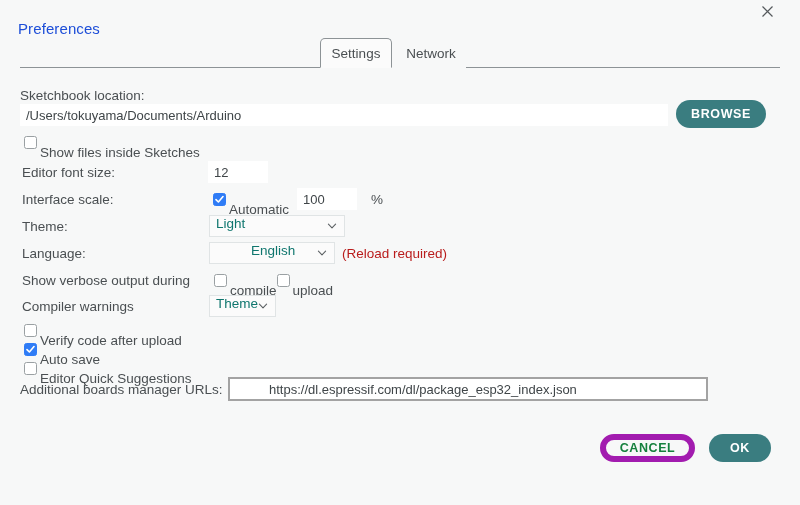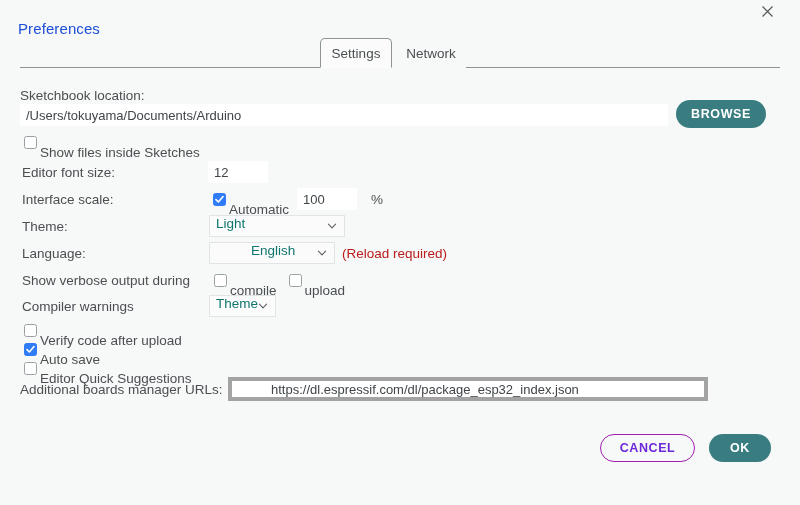--- a/index.html
+++ b/index.html
@@ -122,21 +122,21 @@
     border: 1px solid #e2e6e7;
     font-family: "Liberation Sans", sans-serif;
     font-size: 13px;
     color: #3f4548;
     padding: 0 5px;
     height: 22px;
     line-height: 20px;
     outline: none;
   }
   .txt.plain { border: 1px solid transparent; }
-  .txt.tealborder { border: 4px solid #a3a3a3; padding-left: 39px; }
+  .txt.tealborder { border: 2px solid #a3a3a3; padding-left: 39px; }
 
   
   .sel {
     box-sizing: border-box;
     background: #fbfbfb;
     border: 1px solid #e0e4e5;
     height: 22px;
     display: flex;
     padding: 0 6px;
     font-size: 13.5px;
@@ -197,22 +197,22 @@
     font-size: 12.5px;
     font-weight: bold;
     letter-spacing: .6px;
     display: flex;
     align-items: center;
     justify-content: center;
     cursor: pointer;
   }
   .btn-pill.outline {
     background: transparent;
-    color: #6d28d9;
-    border: 1px solid #a21caf;
+    color: #15803d;
+    border: 6px solid #a21caf;
   }
 
   .icon-btn {
     box-sizing: border-box;
     background: #3a7d80;
     border-radius: 13px;
     width: 44px;
     height: 26px;
     display: flex;
     align-items: center;
@@ -246,21 +246,21 @@
 
   #fontsize-input { position: absolute; left: 208px; width: 60px; }
   #scale-block { position: absolute; left: 213px; display: flex; align-items: center; }
   #scale-input { width: 60px; margin-left: 8px; }
   #scale-pct { margin-left: 14px; font-size: 13.5px; color: #4a4f52; }
 
   #theme-select    { position: absolute; left: 209px; width: 136px; }
   #language-select { position: absolute; left: 209px; width: 126px; padding-left: 41px; }
   #language-note   { position: absolute; left: 342px; }
 
-  #verbose-block { position: absolute; left: 214px; display: flex; align-items: center; gap: 12px; }
+  #verbose-block { position: absolute; left: 214px; display: flex; align-items: center; }
   #warnings-select { position: absolute; left: 209px; width: 67px; }
 
   #urls-input  { position: absolute; left: 228px; width: 480px; height: 24px; line-height: 22px; }
   #urls-iconbtn{ position: absolute; left: 720px; top: 367px; }
 
   #cancel-btn { position: absolute; left: 600px; top: 434px; width: 95px; }
   #ok-btn     { position: absolute; left: 709px; top: 434px; width: 62px; }
 </style>
 </head>
 <body>

